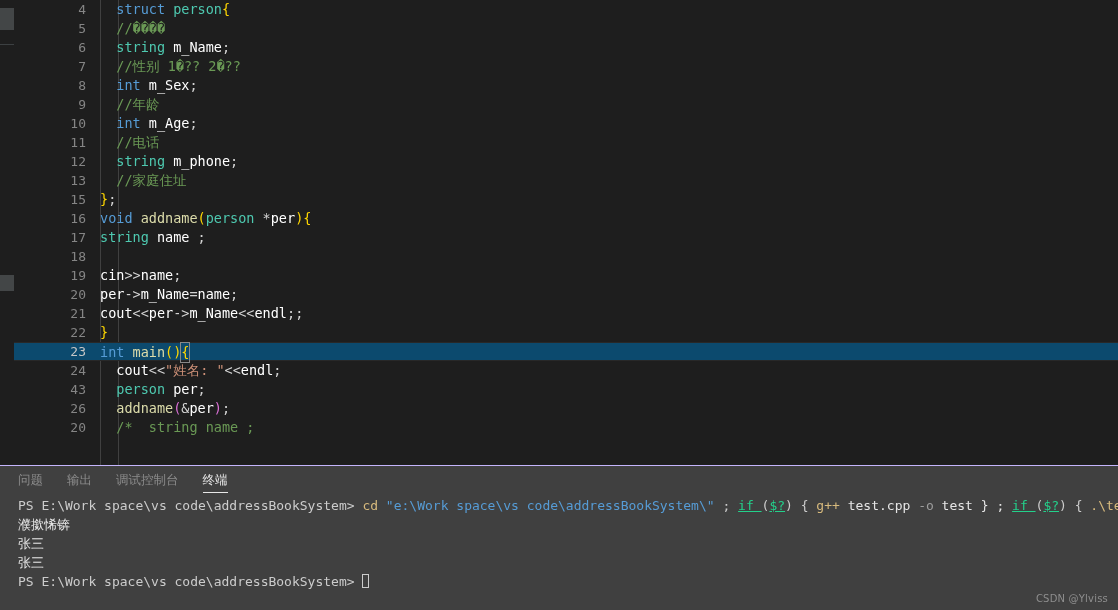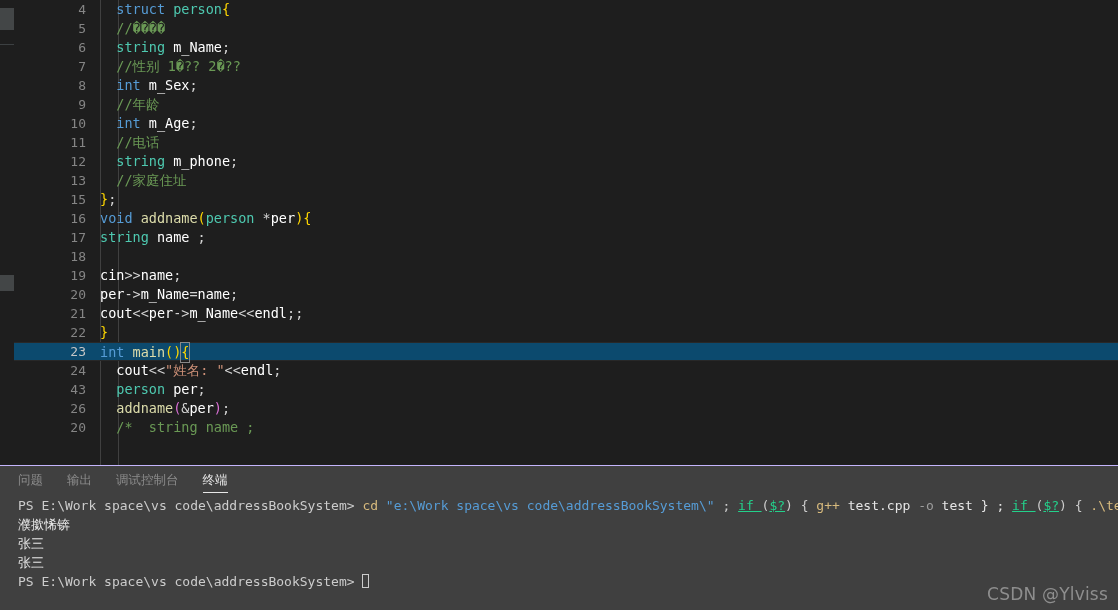--- a/index.html
+++ b/index.html
@@ -69,21 +69,21 @@
   .t-cmd  {color:#d7ba7d;}
   .t-blue {color:#569cd6;}
   .t-green{color:#23d18b;text-decoration:underline;}
   .t-white{color:#e5e5e5;}
   .t-dim  {color:#9d9d9d;}
   .cjk{font-family:Liberation Mono, monospace;}
   .tcursor{display:inline-block;width:7px;height:14px;vertical-align:-2px;
            border:1px solid #cccccc;box-sizing:border-box;}
 
   #watermark{
-    position:absolute;right:10px;bottom:6px;color:#8e8e8e;font-size:17px;
+    position:absolute;right:10px;bottom:6px;color:#8e8e8e;font-size:10px;
     font-family:"DejaVu Sans","Liberation Sans",sans-serif;letter-spacing:.2px;text-align:right;
   }
 </style>
 </head>
 <body>
 
 <div id="app">
 
   <div id="editor">
 

